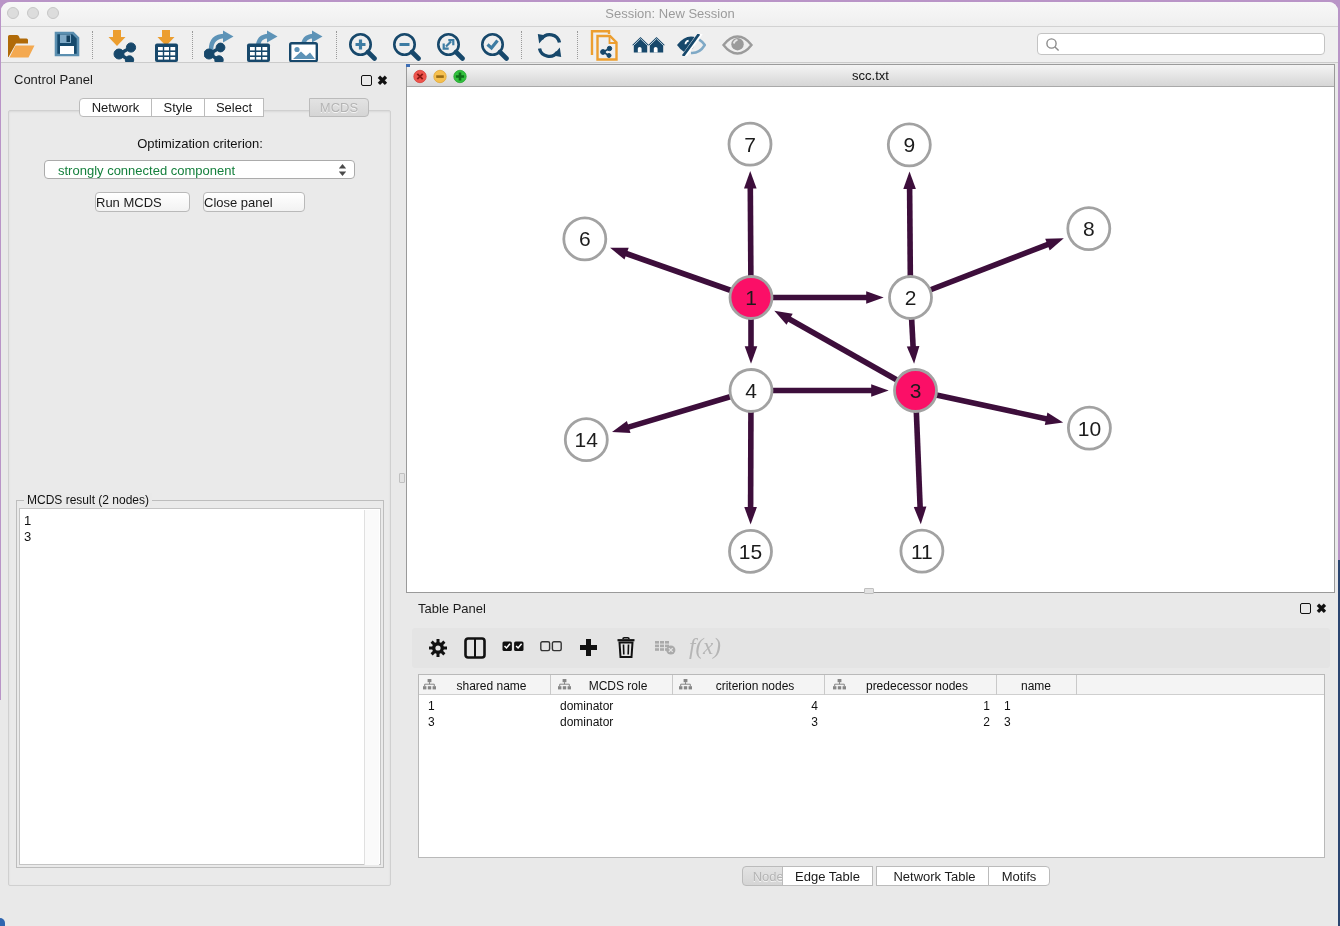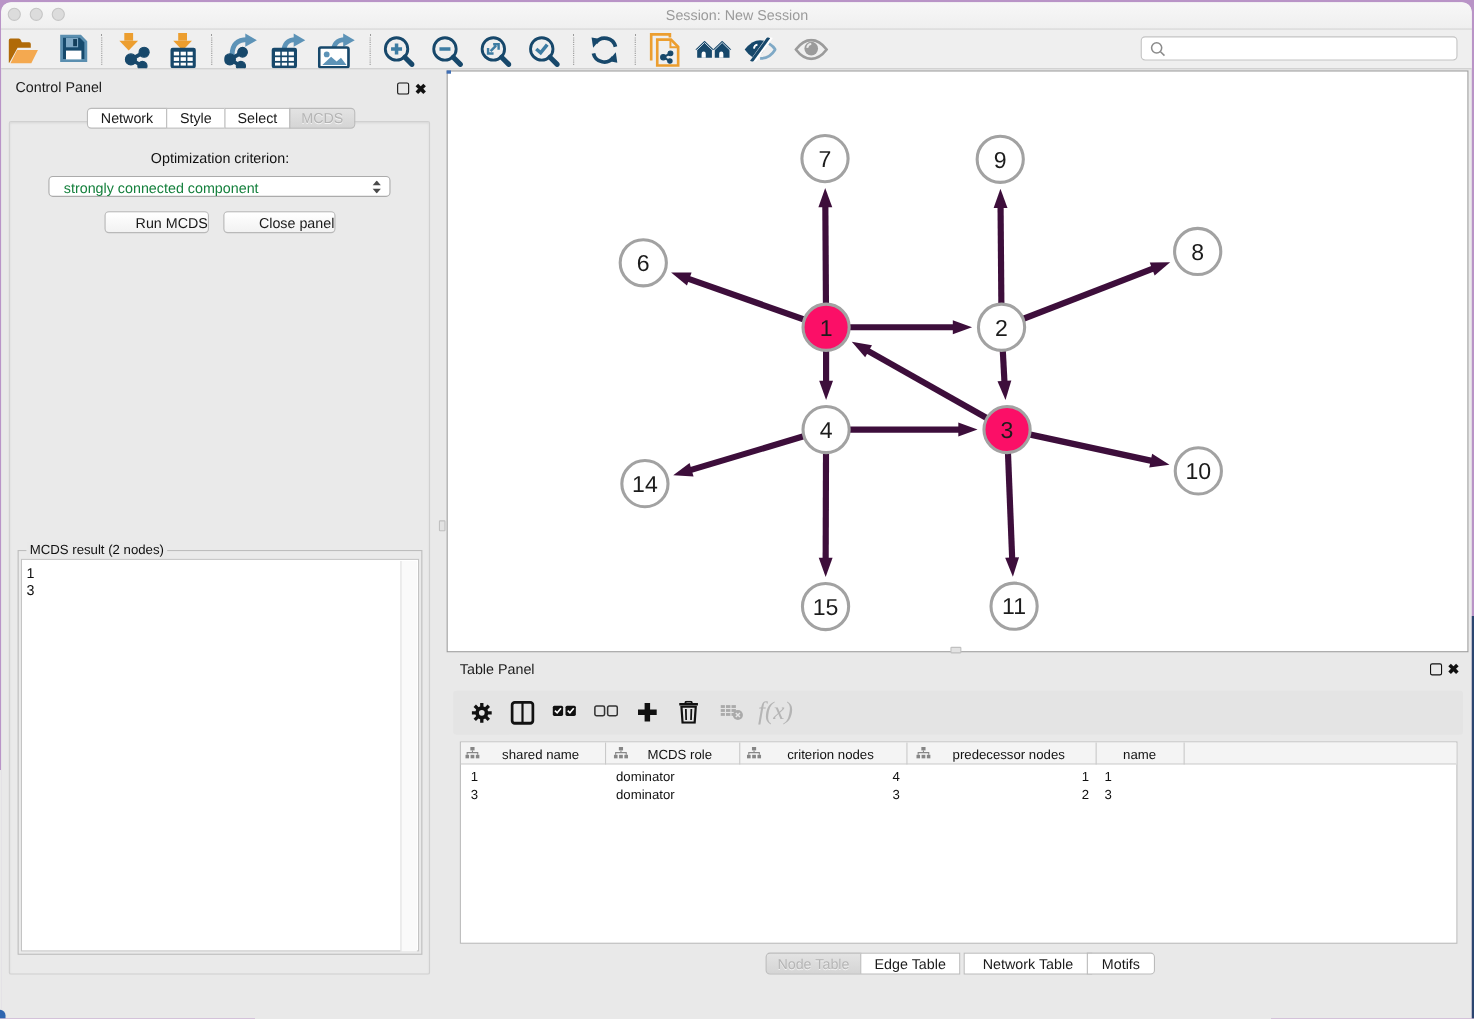--- a/index.html
+++ b/index.html
@@ -25,24 +25,24 @@
     background:#fff; border:1px solid #c3c3c3; border-radius:4px; }
   
   .ptitle { position:absolute; font-size:13px; color:#1c1c1c; }
   .float-ico { position:absolute; width:11px; height:11px; border:1.5px solid #111; border-radius:2px; }
   .close-ico { position:absolute; font-size:13px; color:#111; font-weight:bold; line-height:11px; }
   
   .tabrow { position:absolute; }
   .tab { position:absolute; top:0; height:19px; background:#fff; border:1px solid #bbb;
          font-size:13px; text-align:center; color:#1a1a1a; line-height:18px; }
   .tab.sel { background:linear-gradient(#e3e3e3,#d5d5d5); color:#b4b4b4;
-         text-shadow:0 1px 0 #f4f4f4; }
+         text-shadow:0 1px 0 #f4f4f4;margin-left:46px; }
   
   .btn { position:absolute; background:linear-gradient(#ffffff,#f2f2f2); border:1px solid #b9b9b9;
-         border-radius:4px; font-size:13px; color:#1a1a1a; text-align:right; }
+         border-radius:4px; font-size:13px; color:#1a1a1a; text-align:left; }
   
   .cell { position:absolute; font-size:12px; color:#111; }
 </style>
 </head>
 <body>
 <div class="win">
  <div id="pg">
 
   <div class="titlebar">
     <div class="tl" style="left:7px"></div>
@@ -239,20 +239,31 @@
 
     <div style="position:absolute;left:16px;top:500px;width:368px;height:368px;border:1px solid #bdbdbd"></div>
     <div style="position:absolute;left:24px;top:493px;background:#e9e9e9;padding:0 3px;font-size:12px;color:#111">MCDS result (2 nodes)</div>
     <div style="position:absolute;left:19px;top:508px;width:362px;height:357px;background:#fff;border:1px solid #c4c4c4">
       <div style="position:absolute;left:4px;top:4px;font-size:13px;color:#111;line-height:16px">1<br>3</div>
       <div style="position:absolute;right:1px;top:1px;width:15px;height:355px;background:#fafafa;border-left:1px solid #e0e0e0"></div>
     </div>
   </div>
 
   <div id="netwin" style="position:absolute;left:406px;top:64px;width:929px;height:529px;border:1px solid #9a9a9a;background:#fff">
+    <div style="position:absolute;left:0;top:0;width:100%;height:22px;background:linear-gradient(#f4f4f4,#d6d6d6);border-bottom:1px solid #a9a9a9">
+      <div style="position:absolute;left:0;top:0;width:100%;text-align:center;font-size:13px;color:#111;line-height:22px">scc.txt</div>
+      <svg width="62" height="15" viewBox="0 0 62 15" style="position:absolute;left:6px;top:4px">
+        <circle cx="7" cy="7.5" r="6.2" fill="#ee544d" stroke="#d3433c" stroke-width="0.8"></circle>
+        <path d="M4.3,4.8 L9.7,10.2 M9.7,4.8 L4.3,10.2" stroke="#8c1713" stroke-width="1.8"></path>
+        <circle cx="27" cy="7.5" r="6.2" fill="#f6c04e" stroke="#dfa93b" stroke-width="0.8"></circle>
+        <rect x="23.2" y="6.3" width="7.6" height="2.6" fill="#9a6c14"></rect>
+        <circle cx="47" cy="7.5" r="6.2" fill="#32c13e" stroke="#27a532" stroke-width="0.8"></circle>
+        <path d="M47,3.4 L47,11.6 M42.9,7.5 L51.1,7.5" stroke="#0e6e1a" stroke-width="2.6"></path>
+      </svg>
+    </div>
     <svg id="graph" width="927" height="505" viewBox="0 0 927 505" style="position:absolute;left:0;top:22px">
       <g stroke="#3d0e3b" stroke-width="5.6">
         <line x1="344.0" y1="210.5" x2="343.3" y2="99.5"></line>
         <line x1="344.0" y1="210.5" x2="217.7" y2="166.0"></line>
         <line x1="344.0" y1="210.5" x2="461.2" y2="210.5"></line>
         <line x1="344.0" y1="210.5" x2="344.0" y2="261.2"></line>
         <line x1="503.5" y1="210.5" x2="502.6" y2="100.1"></line>
         <line x1="503.5" y1="210.5" x2="642.3" y2="156.8"></line>
         <line x1="503.5" y1="210.5" x2="506.2" y2="261.3"></line>
         <line x1="508.5" y1="303.5" x2="380.8" y2="231.3"></line>

